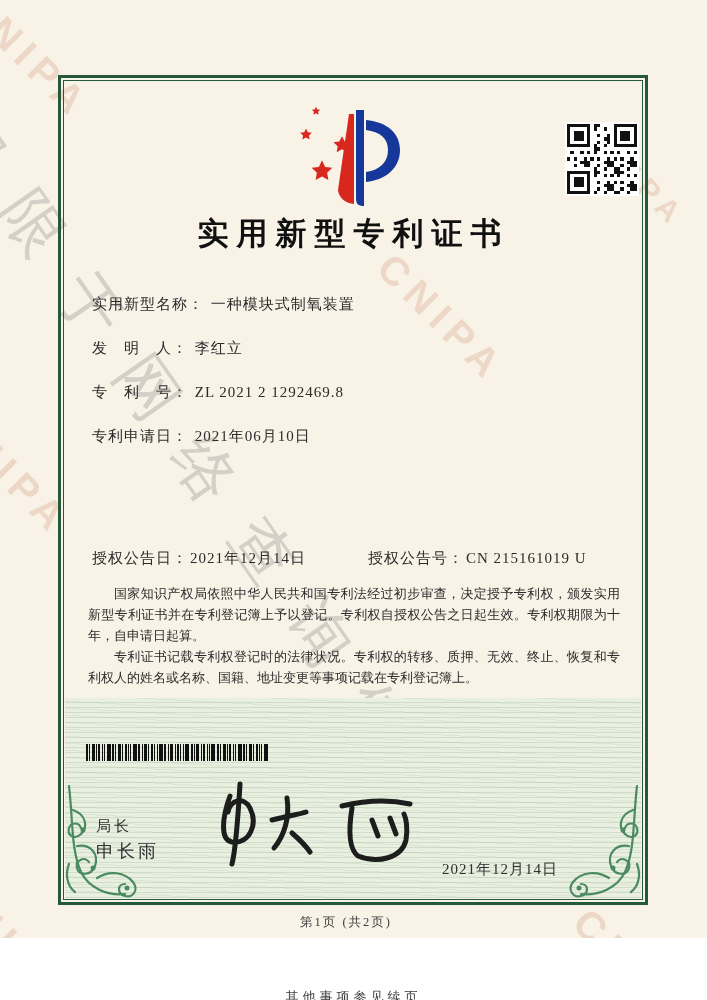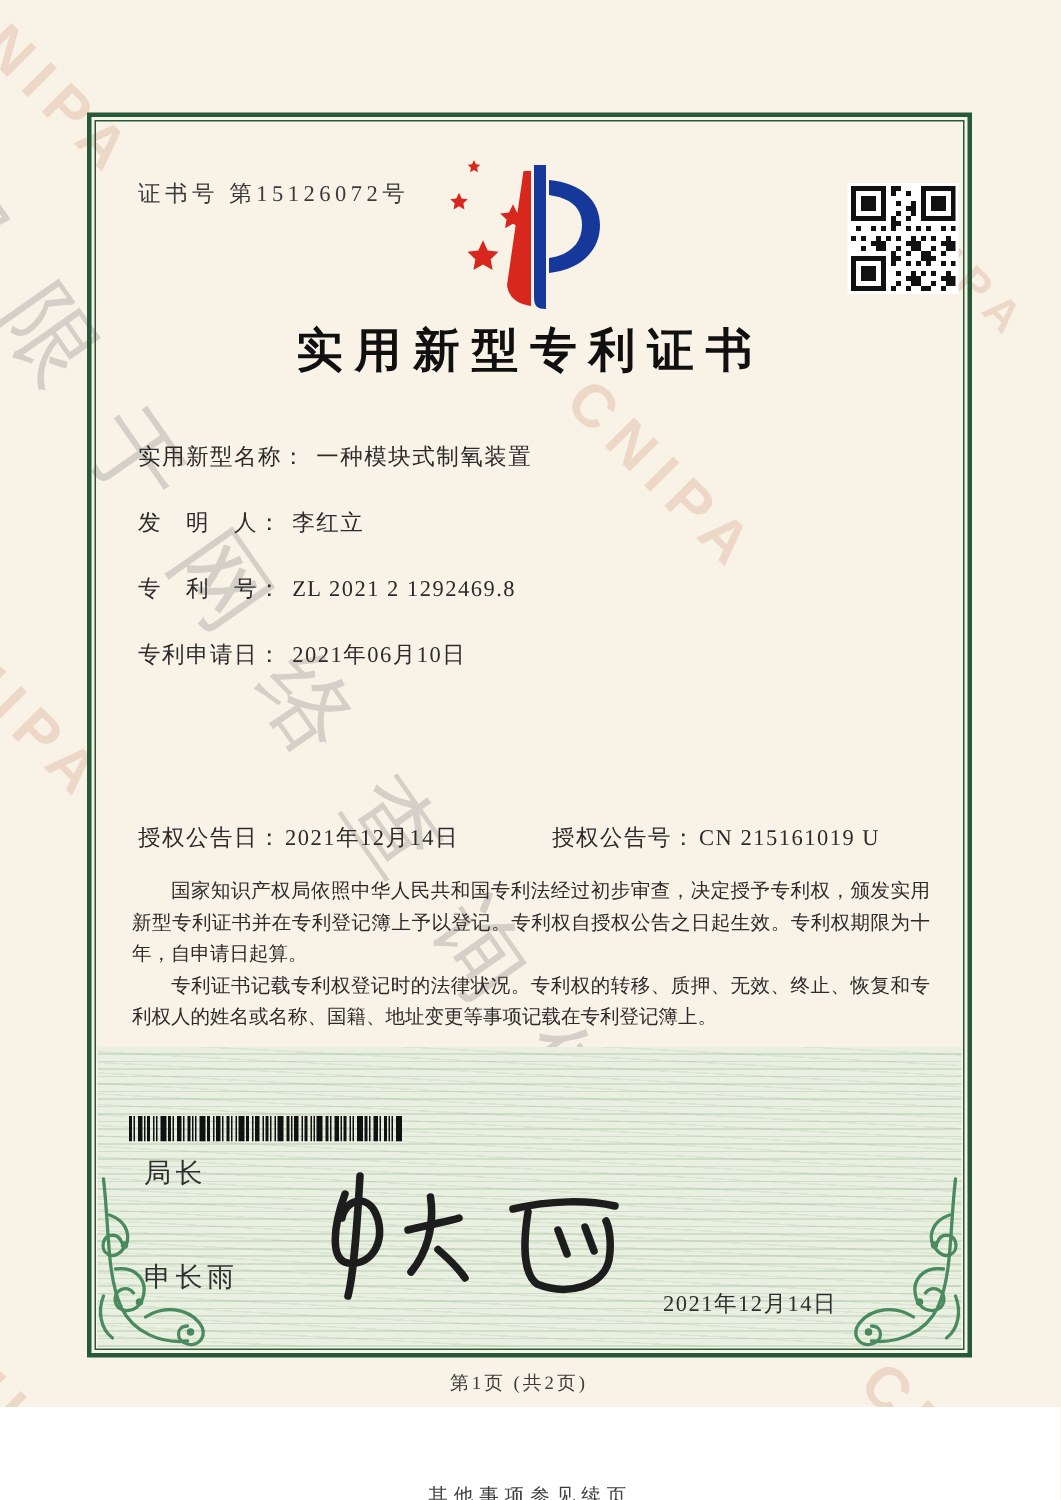--- a/index.html
+++ b/index.html
@@ -70,21 +70,21 @@
   .f0{top:295px;} .f1{top:339px;} .f2{top:383px;}
   .f3{top:427px;} .f4{top:464px;} .f5{top:507px;}
   .grant-row{top:549px;display:flex;}
   .grant-row .pair2{margin-left:62px;}
   .paras{
     position:absolute;left:88px;top:583px;width:532px;
     font-size:13px;line-height:21px;text-align:justify;color:#2b2b2b;
   }
   .paras p{margin:0;text-indent:2em;}
   .barcode{position:absolute;left:86px;top:744px;width:186px;height:17px;}
-  .director-label{position:absolute;left:96px;top:770px;font-size:18px;letter-spacing:3px;}
+  .director-label{position:absolute;left:96px;top:817px;font-size:15px;letter-spacing:3px;}
   .director-name{position:absolute;left:96px;top:839px;font-size:18px;letter-spacing:3px;}
   .signature{position:absolute;left:192px;top:778px;}
   .issue-date{position:absolute;left:442px;top:860px;font-size:15px;letter-spacing:1px;}
 
   .page-info{
     position:absolute;left:0;right:15px;top:914px;text-align:center;
     font-size:12.5px;letter-spacing:2px;color:#3c3c3c;z-index:4;
   }
   .bottom-band{position:absolute;left:0;right:0;top:938px;height:62px;background:#ffffff;z-index:3;}
   .footer-note{
@@ -132,21 +132,20 @@
         <path d="M6,84 C2,94 4,106 12,112"></path>
       </g>
       <circle cx="20" cy="50" r="2.5" fill="#2f7a4a"></circle>
       <circle cx="30" cy="88" r="2.5" fill="#2f7a4a"></circle>
       <circle cx="64" cy="108" r="2.5" fill="#2f7a4a"></circle>
     </svg>
   </div>
 
   <div class="content">
 
-    <div class="cert-no">证书号 第15126072号</div>
 
     <svg class="logo" width="120" height="104" viewBox="0 0 120 104">
 
       <path d="M57,8 L62,8 L62,98 C54,97 47,93 46,84 Z" fill="#d8281e"></path>
 
       <path d="M64,4 L72,4 L72,100 C66,100 64,98 64,92 Z" fill="#16389b"></path>
       <path d="M74,14 C96,16 108,28 108,44 C108,62 94,74 74,76 L74,66 C88,64 96,56 96,44 C96,32 88,26 74,24 Z" fill="#16389b"></path>
 
       <g fill="#d8281e">
         <path d="M40,38 l3.5,7.5 8,1 -5.8,5.5 1.4,8 -7.1-4 -7.1,4 1.4,-8 -5.8,-5.5 8,-1 Z" transform="translate(-6,20) scale(0.9)"></path>

